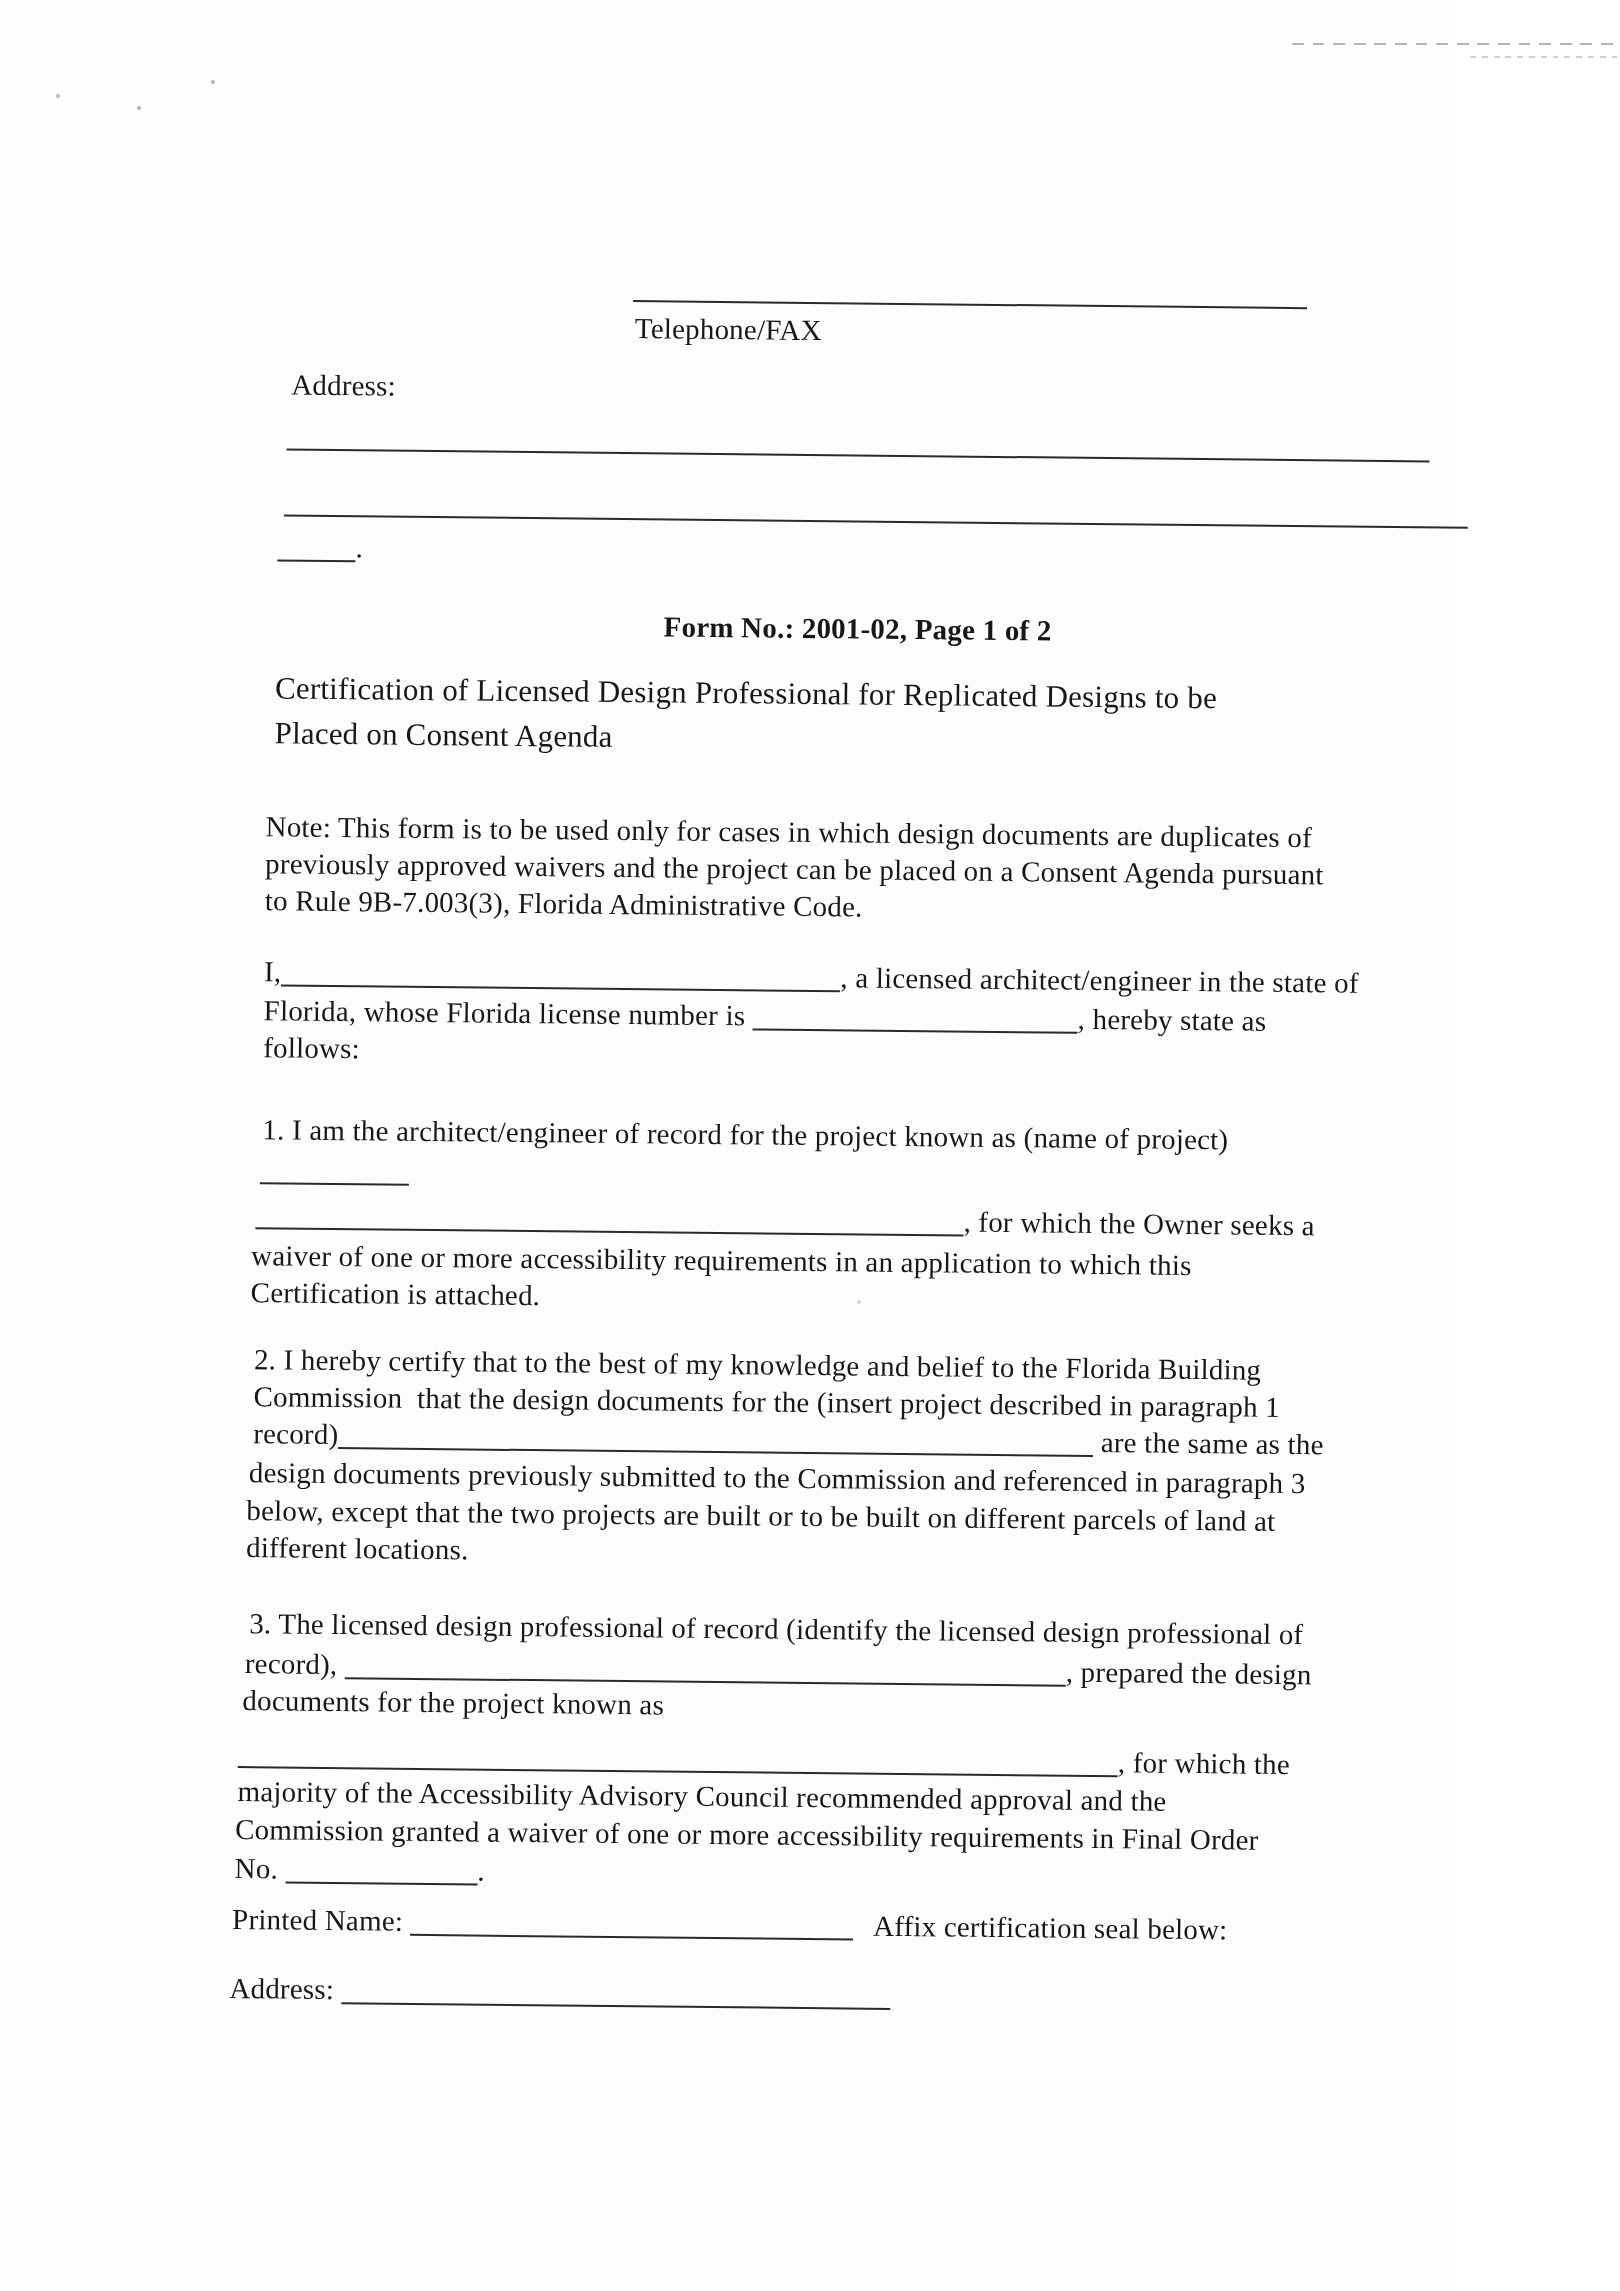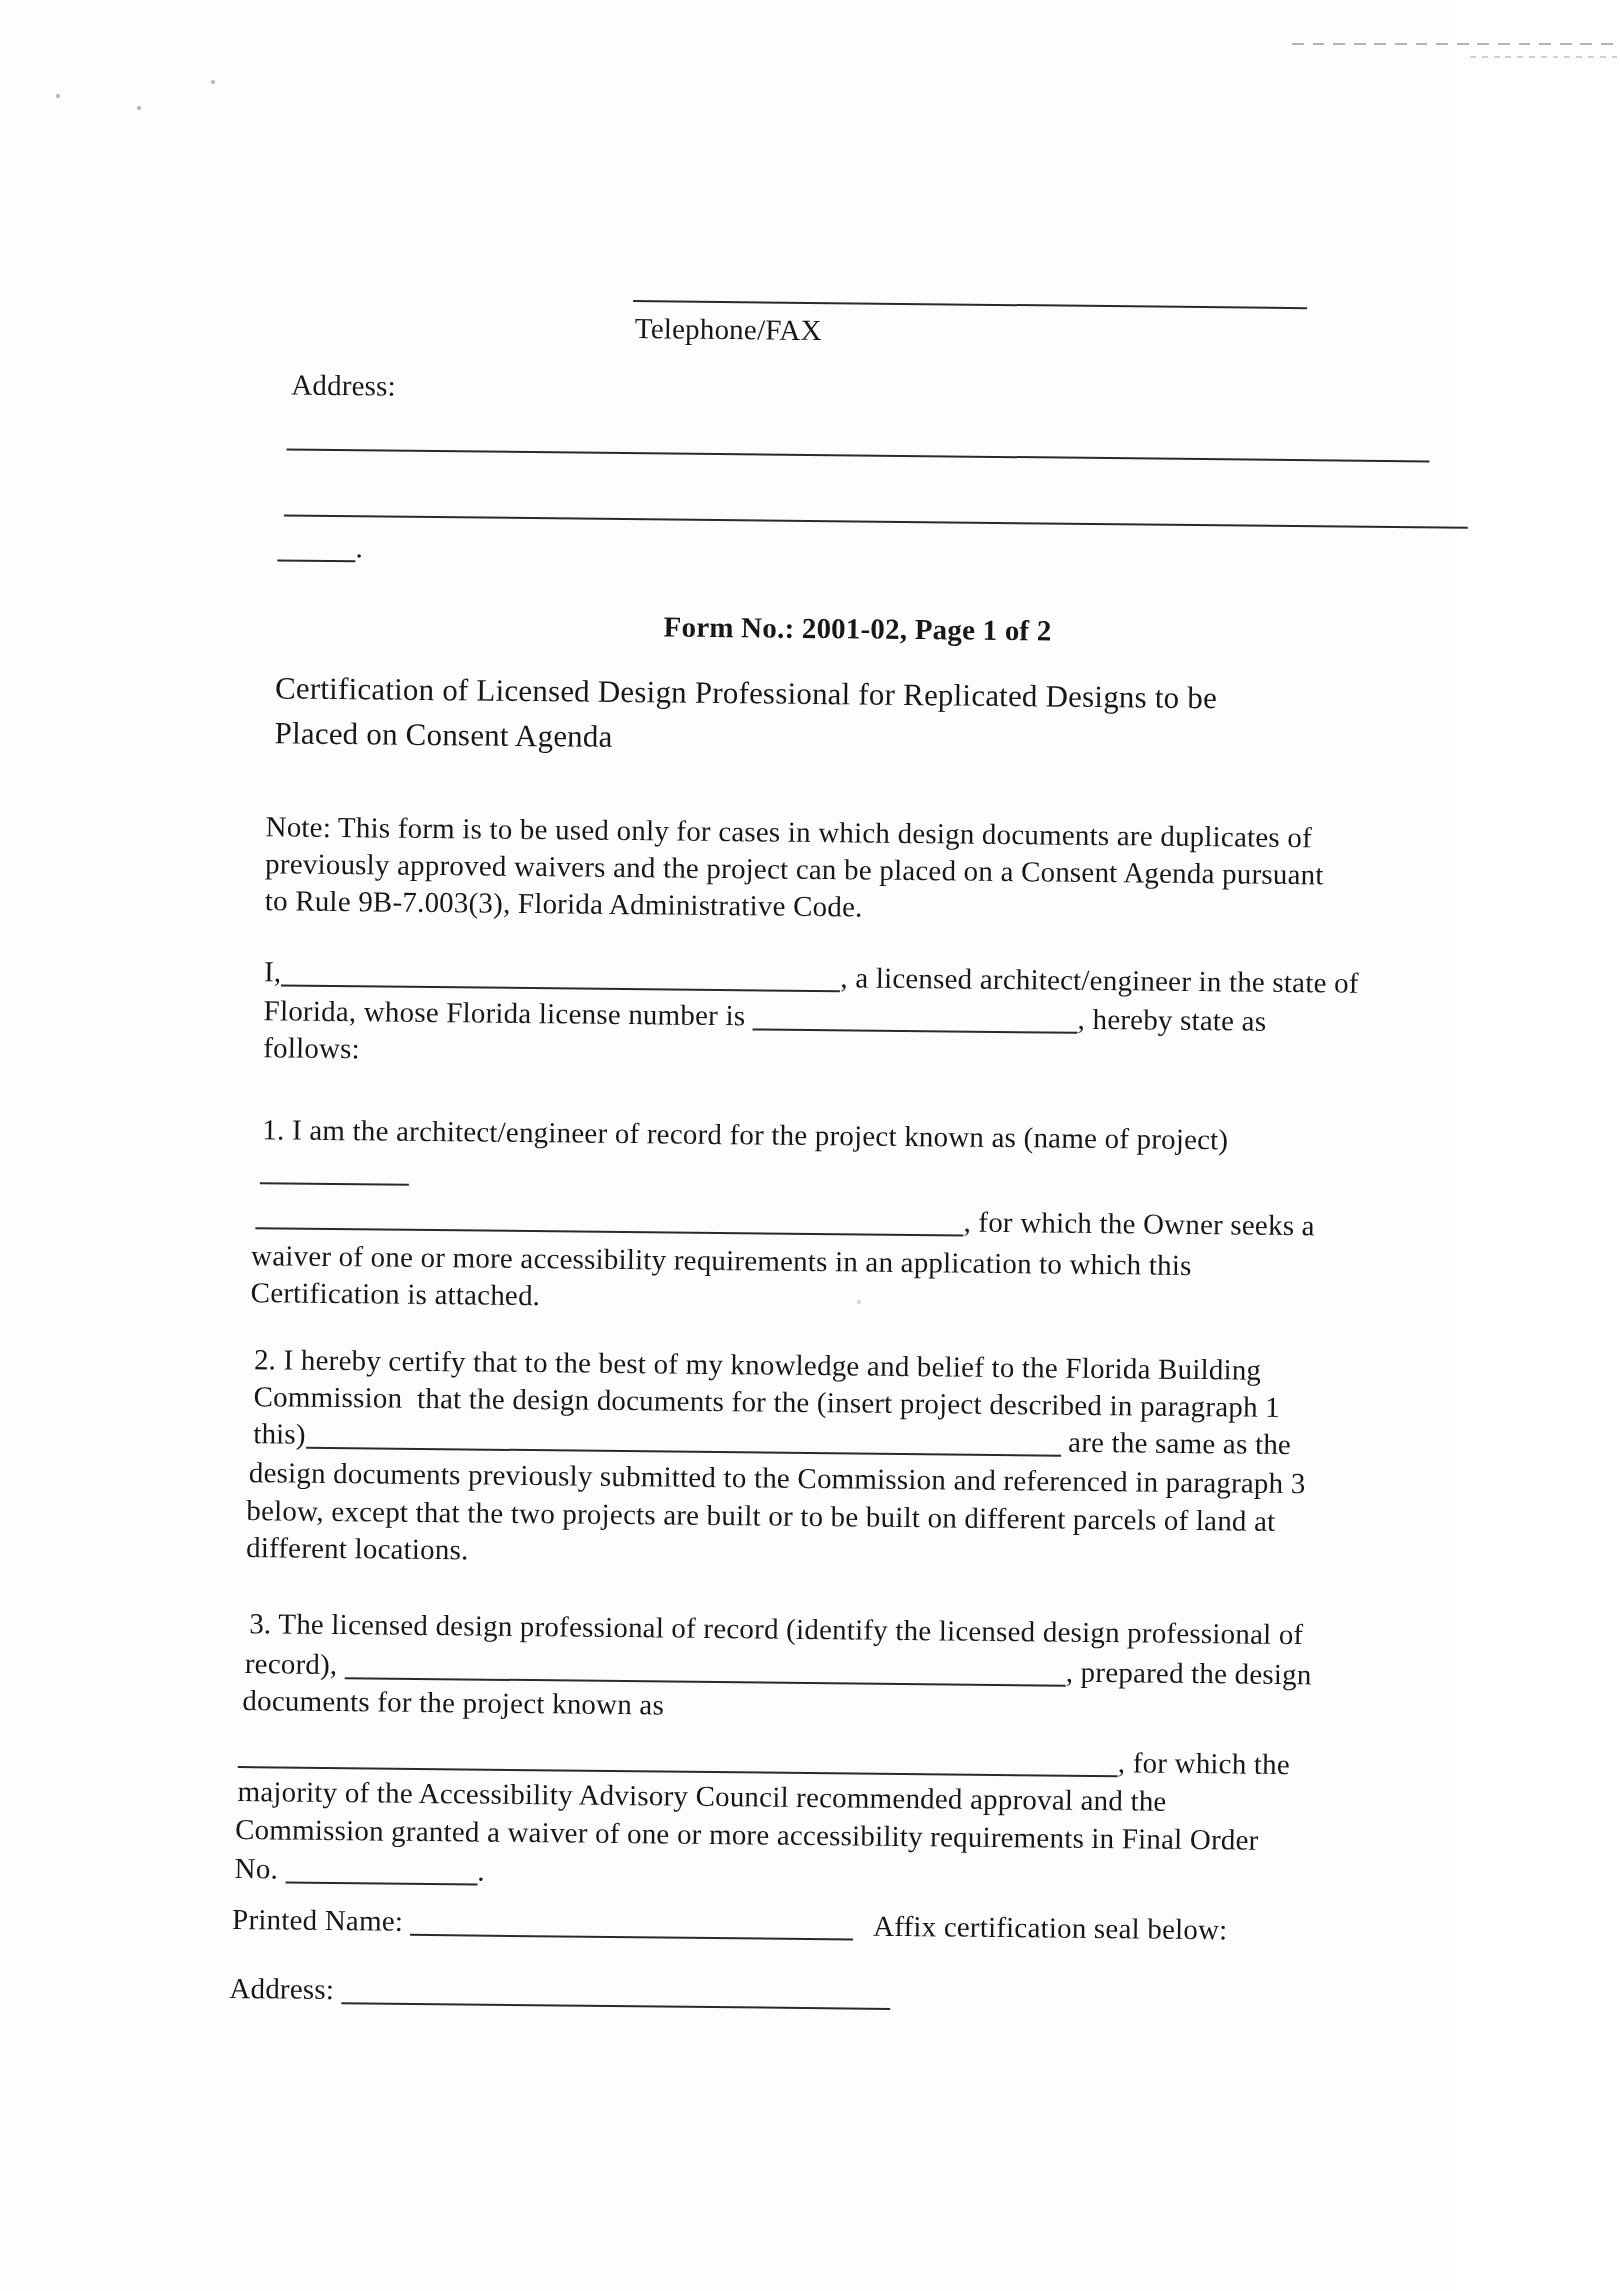--- a/index.html
+++ b/index.html
@@ -85,21 +85,21 @@
     <div class="line" style="left:263px; top:1035px;">follows:</div>
 
     <div class="line" style="left:263px; top:1117px;">1. I am the architect/engineer of record for the project known as (name of project)</div>
     <div class="line" style="left:261px; top:1157px;"><span class="blank" style="width:149px;"></span></div>
     <div class="line" style="left:257px; top:1202px;"><span class="blank" style="width:708px;"></span><span>, for which the Owner seeks a</span></div>
     <div class="line" style="left:253px; top:1243px;">waiver of one or more accessibility requirements in an application to which this</div>
     <div class="line" style="left:253px; top:1280px;">Certification is attached.</div>
 
     <div class="line" style="left:257px; top:1347px;">2. I hereby certify that to the best of my knowledge and belief to the Florida Building</div>
     <div class="line" style="left:257px; top:1384px;">Commission  that the design documents for the (insert project described in paragraph 1</div>
-    <div class="line" style="left:257px; top:1421px;"><span>this)</span><span class="blank" style="width:755px;"></span><span> are the same as the</span></div>
+    <div class="line" style="left:257px; top:1421px;"><span>record)</span><span class="blank" style="width:755px;"></span><span> are the same as the</span></div>
     <div class="line" style="left:253px; top:1460px;">design documents previously submitted to the Commission and referenced in paragraph 3</div>
     <div class="line" style="left:251px; top:1498px;">below, except that the two projects are built or to be built on different parcels of land at</div>
     <div class="line" style="left:251px; top:1535px;">different locations.</div>
 
     <div class="line" style="left:255px; top:1611px;">3. The licensed design professional of record (identify the licensed design professional of</div>
     <div class="line" style="left:251px; top:1651px;"><span>record), </span><span class="blank" style="width:721px;"></span><span>, prepared the design</span></div>
     <div class="line" style="left:249px; top:1688px;">documents for the project known as</div>
     <div class="line" style="left:245px; top:1741px;"><span class="blank" style="width:880px;"></span><span>, for which the</span></div>
     <div class="line" style="left:245px; top:1779px;">majority of the Accessibility Advisory Council recommended approval and the</div>
     <div class="line" style="left:243px; top:1817px;">Commission granted a waiver of one or more accessibility requirements in Final Order</div>

